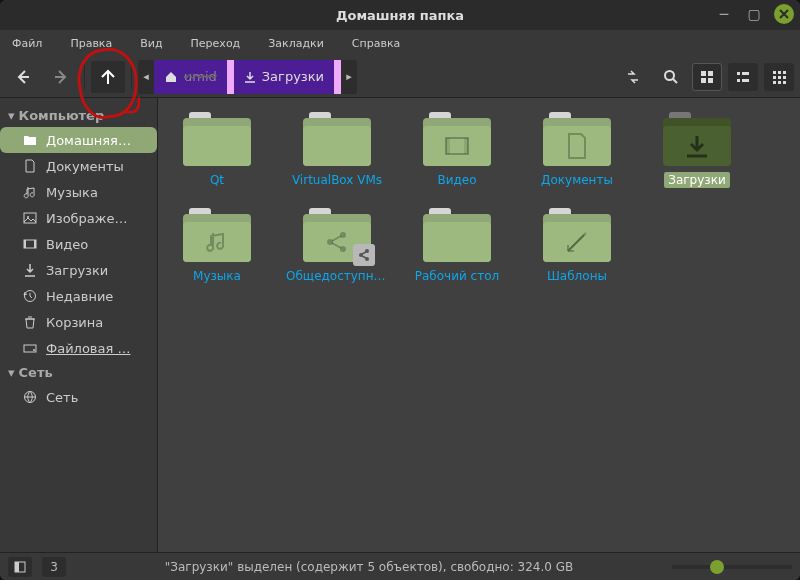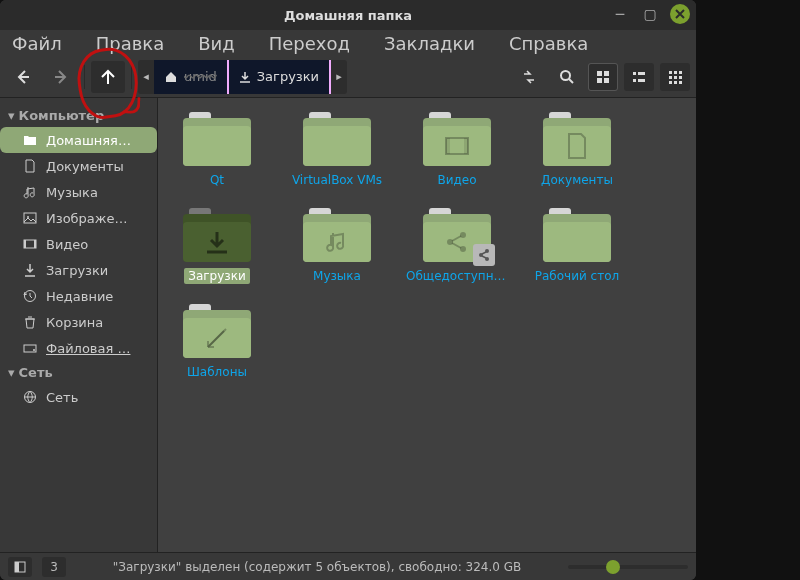--- a/index.html
+++ b/index.html
@@ -1,29 +1,29 @@
 <!DOCTYPE html>
 <html><head>
 <meta charset="utf-8">
 <style>
   * { box-sizing: border-box; margin: 0; padding: 0; font-family: "DejaVu Sans", sans-serif; }
   body { background: #111; width: 800px; height: 580px; overflow: hidden; color: #ccc; }
-  .window { width: 696px; height: 580px; background: #383838; display: flex; flex-direction: column; border-radius: 6px; overflow: hidden; }
+  .window { width: 800px; height: 580px; background: #383838; display: flex; flex-direction: column; border-radius: 6px; overflow: hidden; }
   .titlebar { background: #2b2b2b; height: 30px; display: flex; align-items: center; justify-content: center; position: relative; color: #ddd; font-size: 13px; font-weight: bold; }
   .titlebar .wincontrols { position: absolute; right: 6px; top: 4px; display: flex; gap: 10px; align-items: center; }
   .wincontrols .wc { width: 20px; height: 20px; display: flex; align-items: center; justify-content: center; color: #aaa; font-size: 14px; }
   .wincontrols .close { background: #7ca02e; border-radius: 50%; color: #2b2b2b; }
-  .menubar { background: #383838; height: 26px; display: flex; align-items: center; padding: 0 4px; gap: 18px; font-size: 18px; color: #ccc; }
+  .menubar { background: #383838; height: 26px; display: flex; align-items: center; padding: 0 4px; gap: 12px; font-size: 11px; color: #ccc; }
   .menubar .menuitem { padding: 3px 8px; }
   .toolbar { background: #383838; height: 42px; display: flex; align-items: center; padding: 0 6px; gap: 4px; border-bottom: 1px solid #222; }
   .toolbar .tbtn { width: 34px; height: 32px; display: flex; align-items: center; justify-content: center; color: #ddd; font-size: 16px; border-radius: 3px; }
   .toolbar .tbtn.up { background: #2d2d2d; }
   .toolbar .sep { width: 1px; height: 24px; background: #2a2a2a; margin: 0 2px; }
   .pathbar { display: flex; align-items: center; height: 34px; background: #2d2d2d; border-radius: 3px; flex: 0 0 auto; }
-  .pathbar .seg { height: 100%; display: flex; align-items: center; padding: 0 10px; background: #0f172a; color: #ddd; font-size: 13px; gap: 6px; border-right: 2px solid #f0abfc; }
+  .pathbar .seg { height: 100%; display: flex; align-items: center; padding: 0 10px; background: #4c1d95; color: #ddd; font-size: 13px; gap: 6px; border-right: 7px solid #f0abfc; }
   .pathbar .seg:last-child { border-right: none; }
   .pathbar .pchev { width: 16px; display:flex; align-items:center; justify-content:center; color:#bbb; font-size:11px; }
   .toolbar .spacer { flex: 1; }
   .toolbar .viewbtns { display: flex; gap: 6px; }
   .toolbar .viewbtns .vbtn { width: 30px; height: 28px; display: flex; align-items: center; justify-content: center; color: #ddd; background: #2d2d2d; border-radius: 3px; font-size: 14px; }
   .body { flex: 1; display: flex; min-height: 0; background: #404040; }
   .sidebar { width: 158px; background: #383838; padding: 6px 0; overflow: hidden; color: #ccc; font-size: 13px; border-right: 1px solid #222; }
   .sidebar .group { padding: 4px 8px; display: flex; align-items: center; gap: 4px; color: #aaa; font-weight: bold; }
   .sidebar .item { height: 26px; display: flex; align-items: center; gap: 8px; padding: 0 6px 0 22px; white-space: nowrap; overflow: hidden; text-overflow: ellipsis; border-radius: 6px; }
   .sidebar .item.active { background: #8fa876; color: #fff; }

